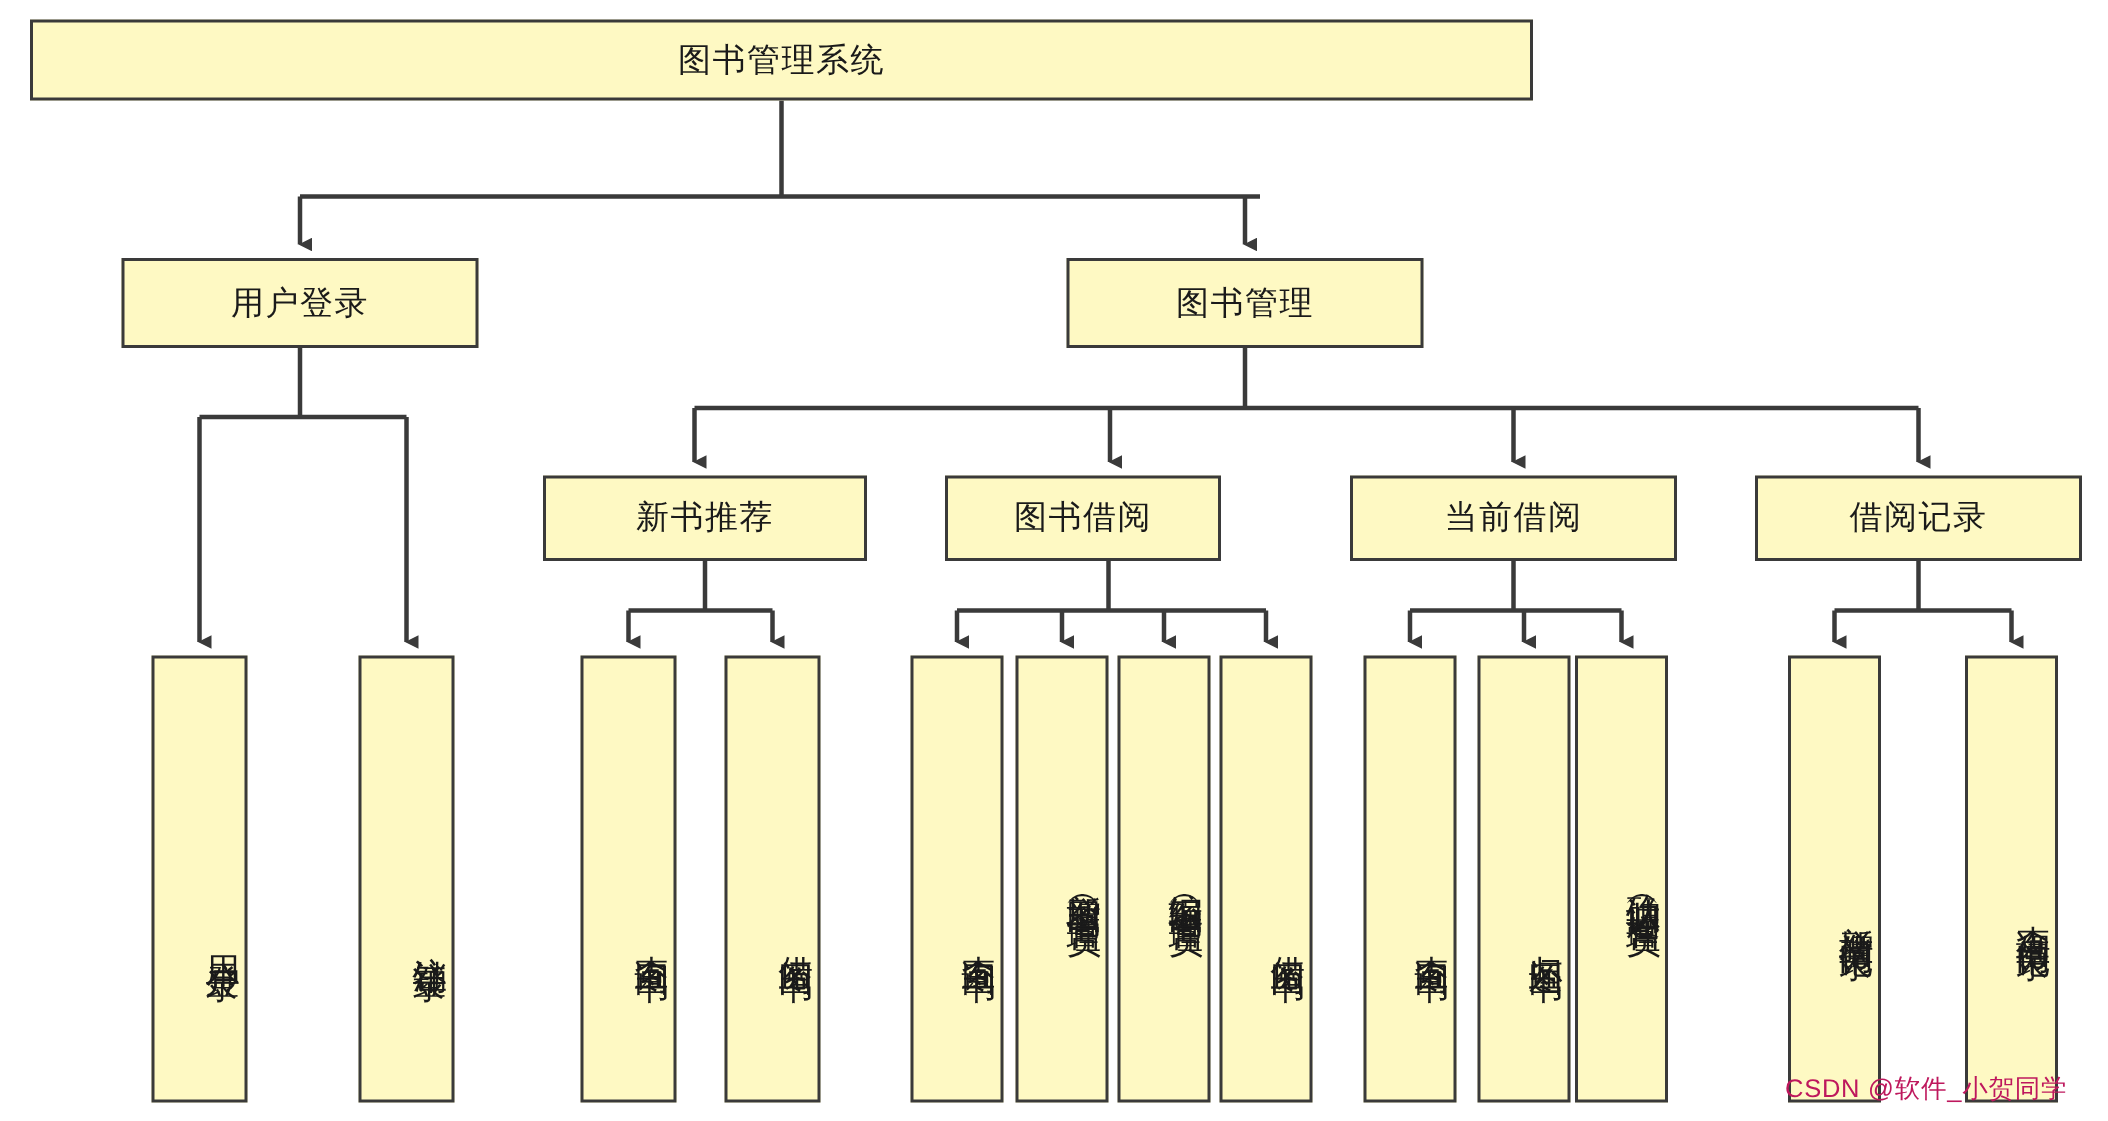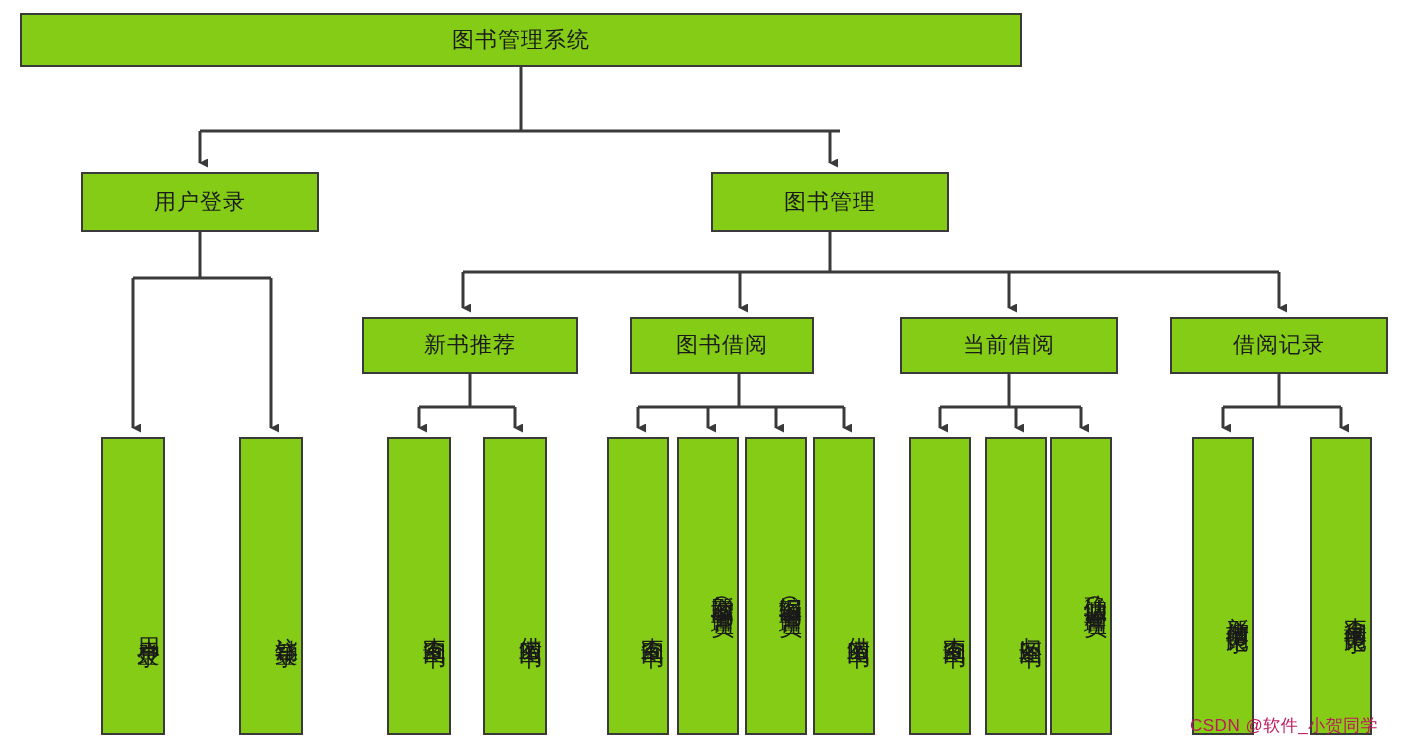--- a/index.html
+++ b/index.html
@@ -14,21 +14,21 @@
     position: relative;
     width: 1405px;
     height: 747px;
     background: #ffffff;
     overflow: hidden;
   }
   .node {
     position: absolute;
     box-sizing: border-box;
     border: 2.5px solid #3a3a3a;
-    background: #84cc16;
+    background: #fef9c3;
     display: flex;
     align-items: center;
     justify-content: center;
     color: #1a1a1a;
     text-align: center;
   }
   .node.horiz {
     font-size: 22px;
     line-height: 1.2;
     letter-spacing: 1px;

